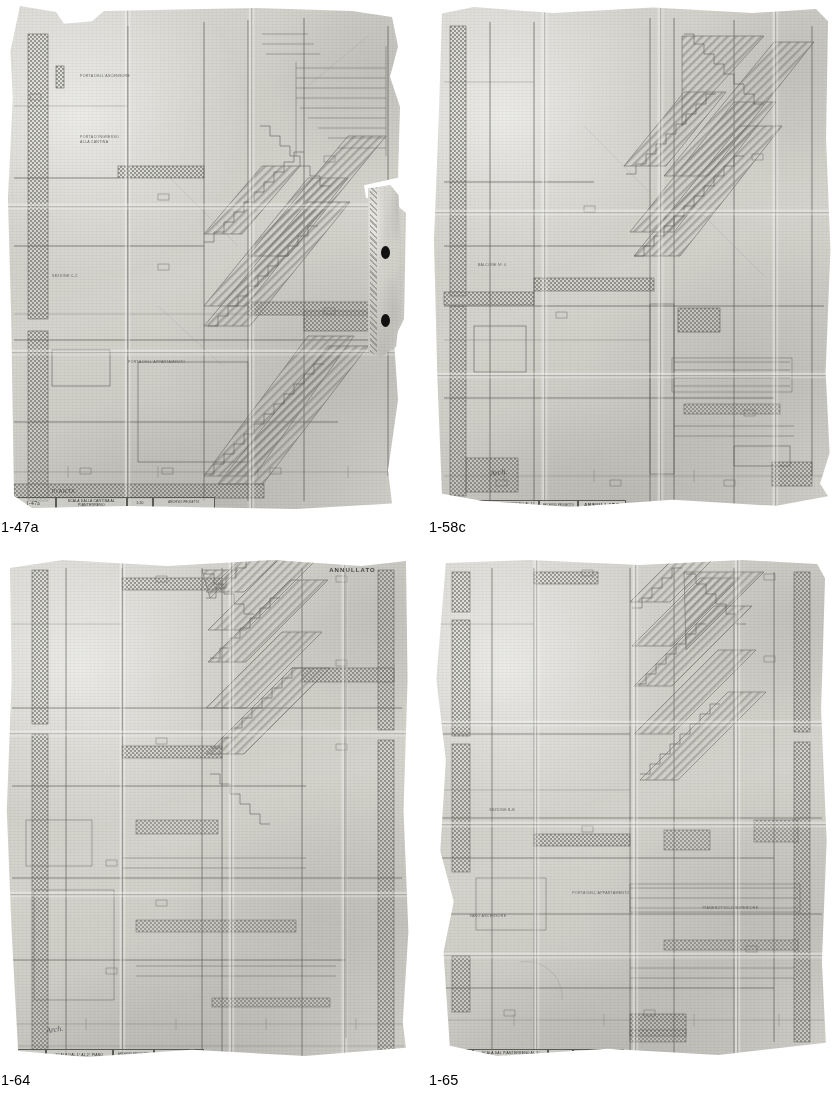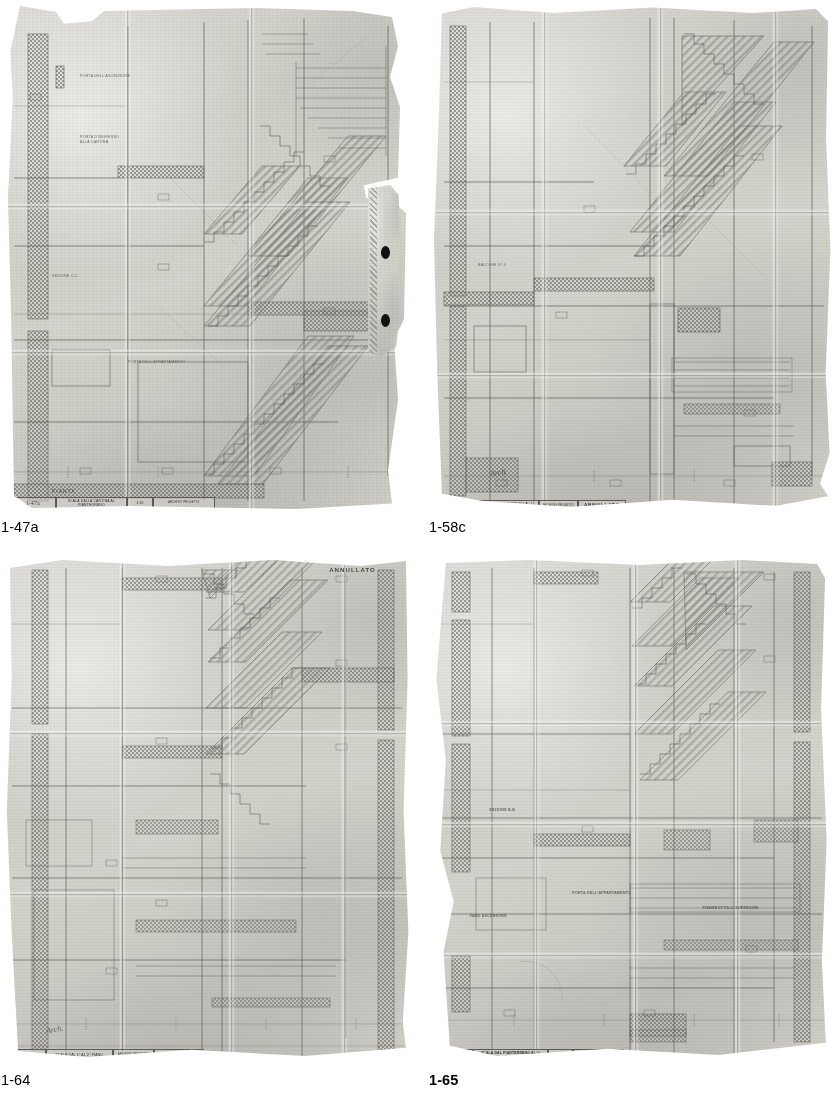--- a/index.html
+++ b/index.html
@@ -15,21 +15,21 @@
     position:absolute;
     left:0;top:0;
     width:839px;height:1098px;
   }
 
   .figure{ position:absolute; }
 
   .fig-1{ left:0px;  top:0px;   width:420px; height:548px; }
   .fig-2{ left:428px;top:0px;   width:411px; height:548px; }
   .fig-3{ left:0px;  top:553px; width:420px; height:545px; }
-  .fig-4{ left:428px;top:553px; width:411px; height:545px;font-weight:bold; }
+  .fig-4{ left:428px;top:553px; width:411px; height:545px; }
 
   .plate{
     position:absolute;
     left:0;top:0;right:0;
     overflow:hidden;
   }
   .fig-1 .plate{ left:8px;  top:6px;  width:400px; height:505px; }
   .fig-2 .plate{ left:6px;  top:6px;  width:398px; height:508px; }
   .fig-3 .plate{ left:6px;  top:5px;  width:404px; height:505px; }
   .fig-4 .plate{ left:6px;  top:5px;  width:395px; height:505px; }

